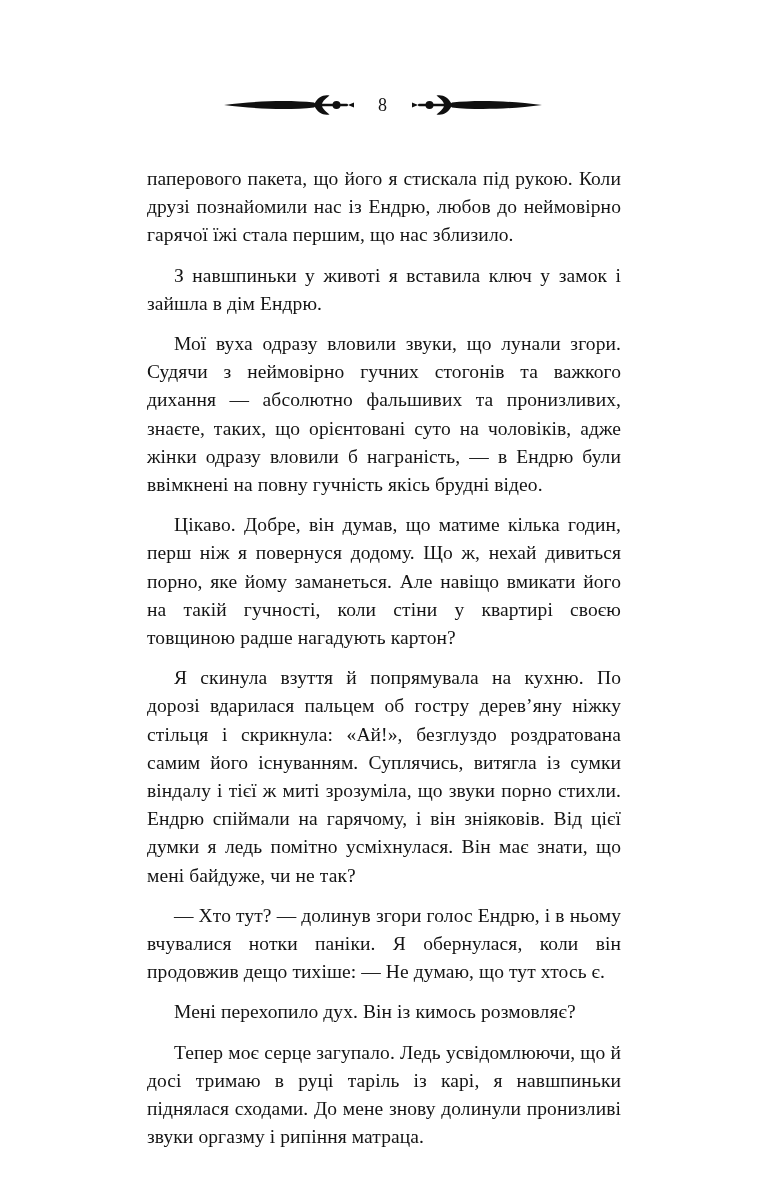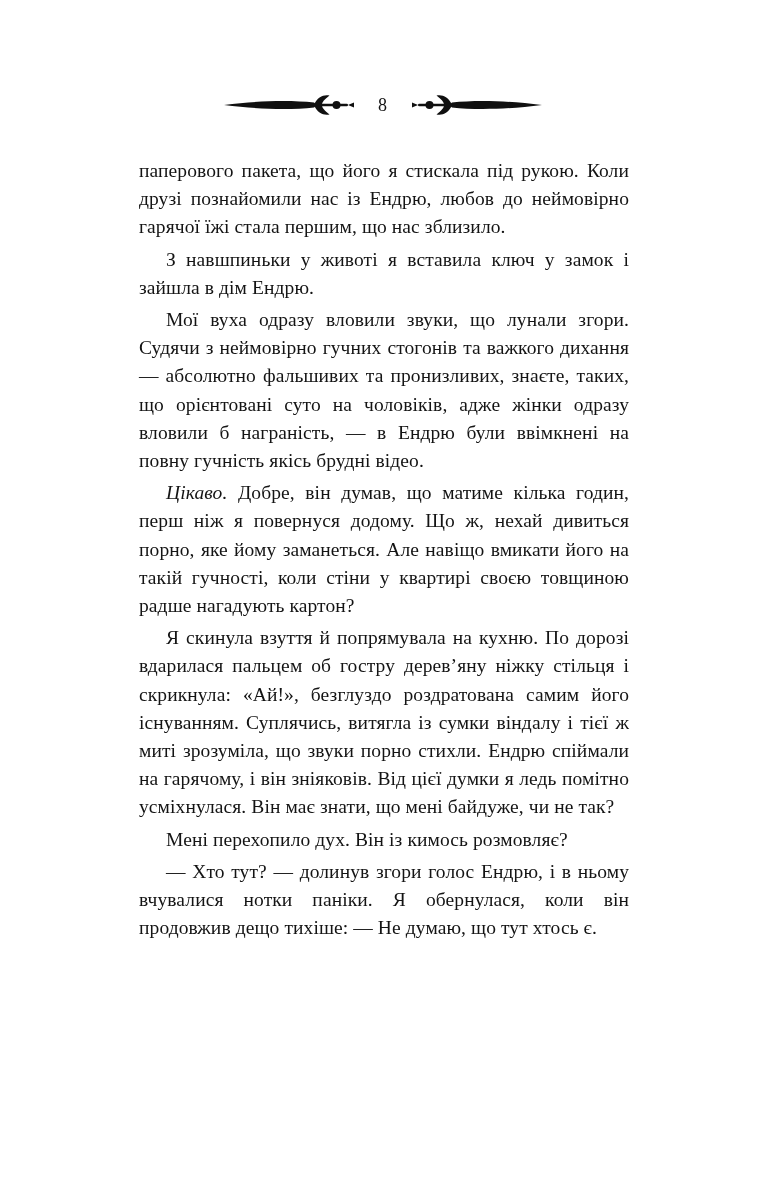--- a/index.html
+++ b/index.html
@@ -45,29 +45,28 @@
     position: absolute;
     top: 153px;
     left: 135px;
     width: 498px;
     font-size: 19.5px;
     line-height: 28.2px;
     text-align: justify;
     letter-spacing: 0.1px;
   }
   .text-block p {
-    margin: 4px;
+    margin: 12px;
     padding: 0;
     text-indent: 27px;
   }
   .text-block p.no-indent {
     text-indent: 0;
   }
   .italic-lead {
-    font-style: italic;
   }
 </style>
 </head>
 <body>
 
 <div class="page">
 
   <header class="page-header">
     <svg class="ornament left" width="132" height="26" viewBox="0 0 132 26" aria-hidden="true">
       <g fill="#101010" stroke="none">
@@ -89,17 +88,18 @@
       </g>
     </svg>
   </header>
 
   <main class="text-block">
     <p class="no-indent">паперового пакета, що його я стискала під рукою. Коли друзі познайомили нас із Ендрю, любов до неймовірно гарячої їжі стала першим, що нас зблизило.</p>
     <p>З навшпиньки у животі я вставила ключ у замок і зайшла в дім Ендрю.</p>
     <p>Мої вуха одразу вловили звуки, що лунали згори. Судячи з неймовірно гучних стогонів та важкого дихання — абсолютно фальшивих та пронизливих, знаєте, таких, що орієнтовані суто на чоловіків, адже жінки одразу вловили б награність, — в Ендрю були ввімкнені на повну гучність якісь брудні відео.</p>
     <p><span class="italic-lead">Цікаво.</span><span> Добре, він думав, що матиме кілька годин, перш ніж я повернуся додому. Що ж, нехай дивиться порно, яке йому заманеться. Але навіщо вмикати його на такій гучності, коли стіни у квартирі своєю товщиною радше нагадують картон?</span></p>
     <p>Я скинула взуття й попрямувала на кухню. По дорозі вдарилася пальцем об гостру дерев’яну ніжку стільця і скрикнула: «Ай!», безглуздо роздратована самим його існуванням. Суплячись, витягла із сумки віндалу і тієї ж миті зрозуміла, що звуки порно стихли. Ендрю спіймали на гарячому, і він зніяковів. Від цієї думки я ледь помітно усміхнулася. Він має знати, що мені байдуже, чи не так?</p>
+    <p>— Хто тут? — долинув згори голос Ендрю, і в ньому вчувалися нотки паніки. Я обернулася, коли він продовжив дещо тихіше: — Не думаю, що тут хтось є.</p>
     <p>Мені перехопило дух. Він із кимось розмовляє?</p>
-    <p>— Хто тут? — долинув згори голос Ендрю, і в ньому вчувалися нотки паніки. Я обернулася, коли він продовжив дещо тихіше: — Не думаю, що тут хтось є.</p>
+    <p>Тепер моє серце загупало. Ледь усвідомлюючи, що й досі тримаю в руці таріль із карі, я навшпиньки піднялася сходами. До мене знову долинули пронизливі звуки оргазму і рипіння матраца.</p>
   </main>
 
 </div>
 
 </body></html>

